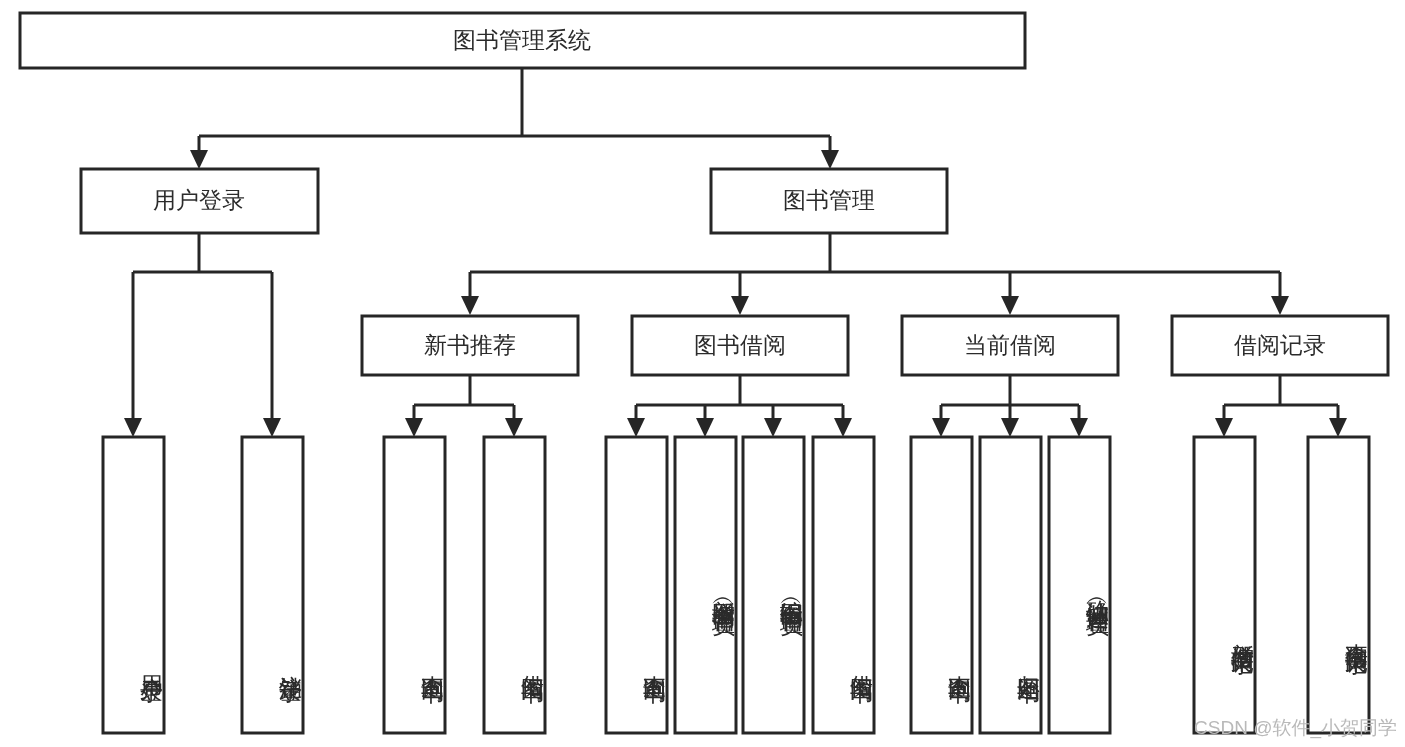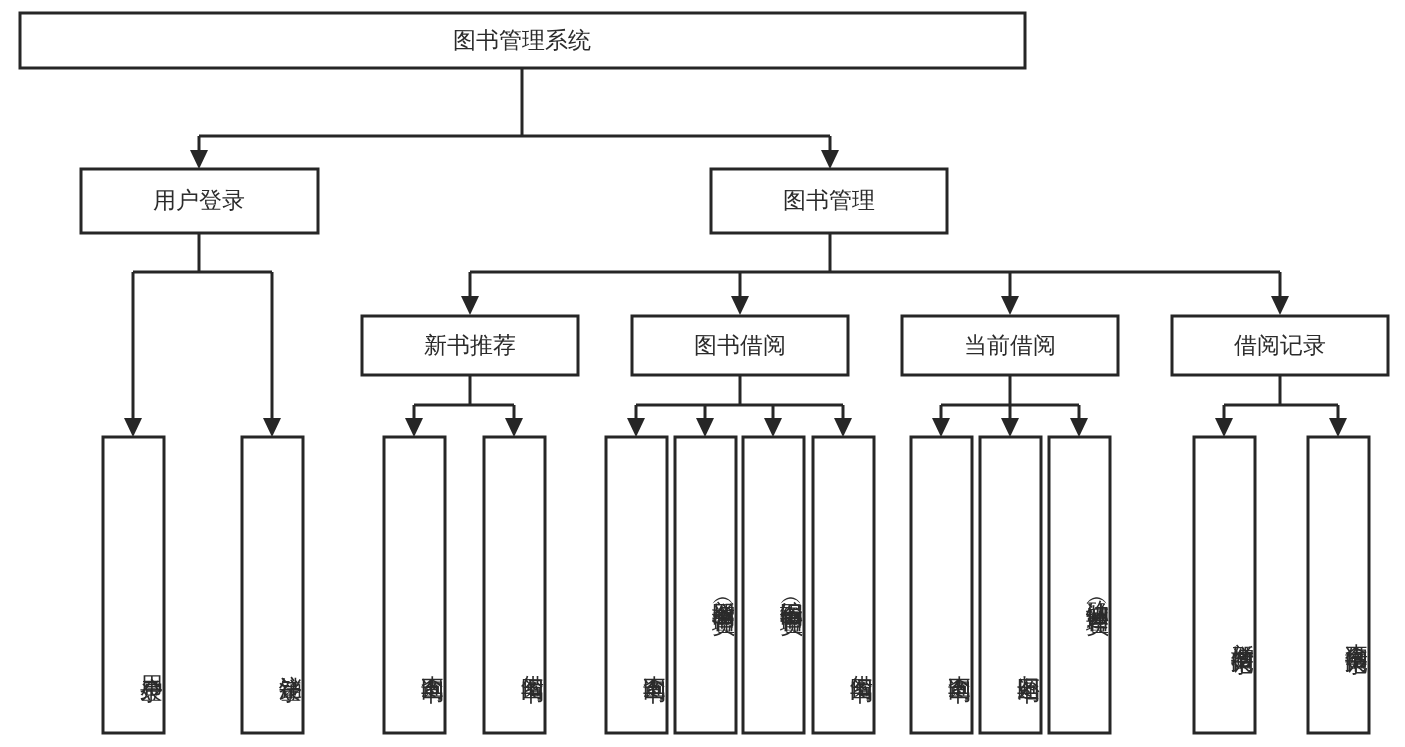--- a/index.html
+++ b/index.html
@@ -212,13 +212,14 @@
   <div class="vlabel" style="left:743px; top:437px; width:61px; height:296px; padding-top:6px;">编辑图书（管理员）</div>
   <div class="vlabel" style="left:813px; top:437px; width:61px; height:296px; padding-top:76px;">借阅图书</div>
 
   <div class="vlabel" style="left:911px; top:437px; width:61px; height:296px; padding-top:76px;">查询图书</div>
   <div class="vlabel" style="left:980px; top:437px; width:61px; height:296px; padding-top:76px;">归还图书</div>
   <div class="vlabel" style="left:1049px; top:437px; width:61px; height:296px; padding-top:6px;">确认归还（管理员）</div>
 
   <div class="vlabel" style="left:1194px; top:437px; width:61px; height:296px; padding-top:46px;">新增借阅记录</div>
   <div class="vlabel" style="left:1308px; top:437px; width:61px; height:296px; padding-top:46px;">查询借阅记录</div>
 
+  <div class="watermark">CSDN @软件_小贺同学</div>
 </div>
 
 </body></html>

